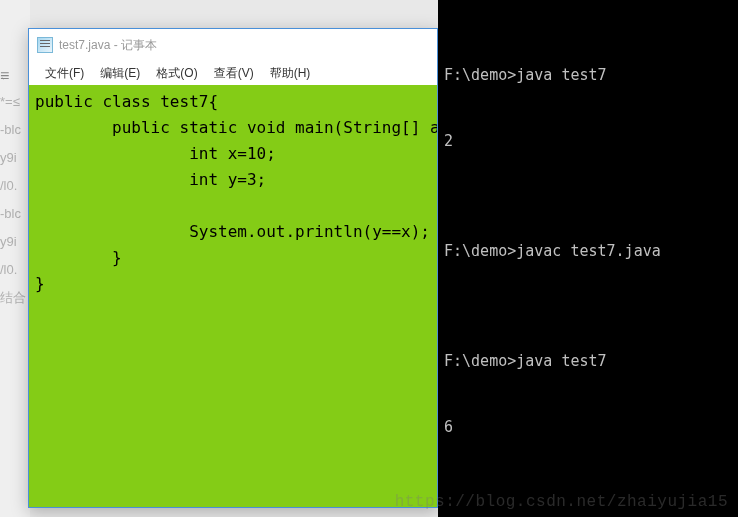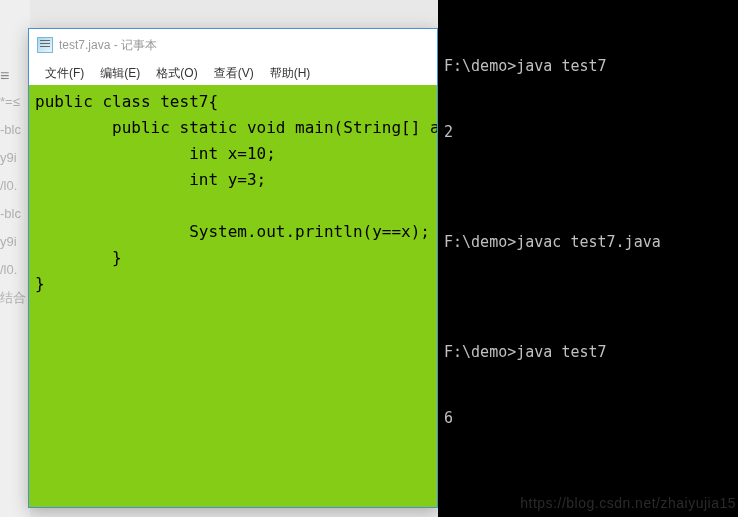--- a/index.html
+++ b/index.html
@@ -90,33 +90,33 @@
     .terminal {
       position: absolute;
       left: 438px;
       top: 0;
       width: 300px;
       height: 517px;
       background: #000;
       color: #c0c0c0;
       font-family: "NSimSun", "Consolas", monospace;
       font-size: 15px;
-      padding: 11px 6px;
+      padding: 20px 6px;
       line-height: 22px;
       white-space: pre-wrap;
       overflow: hidden;
     }
     .terminal .line { white-space: pre; }
     .watermark {
       position: absolute;
-      right: 2px;
+      right: 10px;
       bottom: 6px;
       color: rgba(120,120,120,0.35);
-      font-size: 14px;
-      font-family: Liberation Sans, sans-serif;
+      font-size: 16px;
+      font-family: Liberation Mono, monospace;
       letter-spacing: 0.5px;
       pointer-events: none;
     }
     .hashsym { position:absolute; left:0; top:62px; color:#888; font-size:16px; }
   </style>
 </head>
 <body>
 
 <div class="bg-fragments">
   <div class="hashsym">≡</div>

